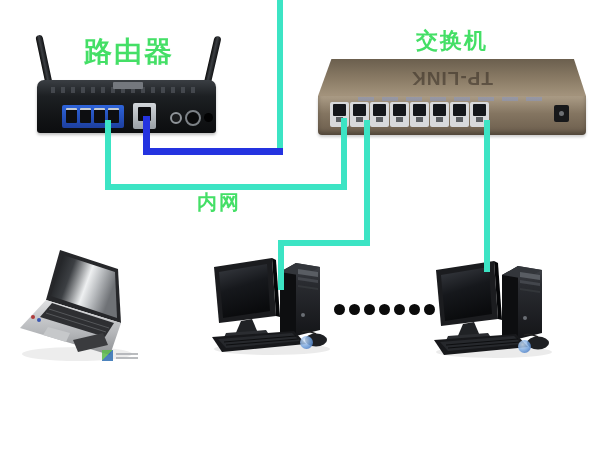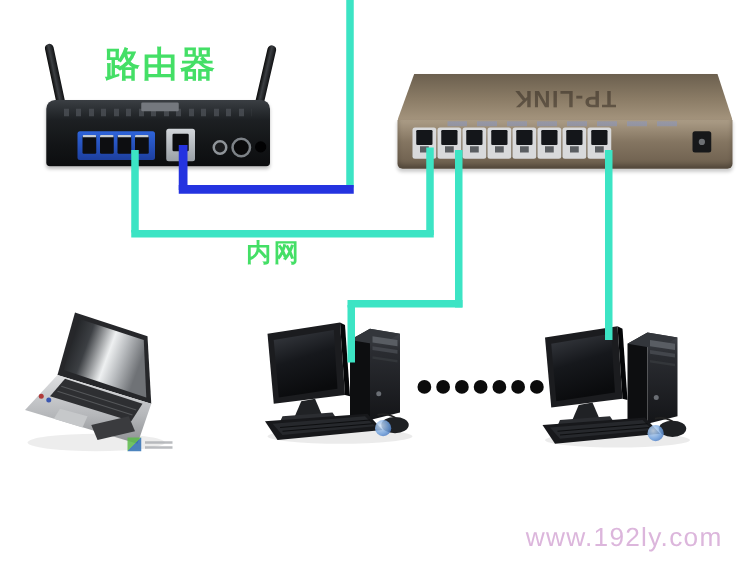--- a/index.html
+++ b/index.html
@@ -113,20 +113,21 @@
   <div class="cable wan" id="blue-h"></div>
   <div class="cable lan" id="rs-v1"></div>
   <div class="cable lan" id="rs-h"></div>
   <div class="cable lan" id="rs-v2"></div>
   <div class="cable lan" id="p1-v1"></div>
   <div class="cable lan" id="p1-h"></div>
   <div class="cable lan" id="p1-v2"></div>
   <div class="cable lan" id="p2-v"></div>
 
   <div class="nlabel" id="lbl-router">路由器</div>
+  <div class="nlabel" id="lbl-switch">交换机</div>
   <div class="nlabel" id="lbl-lan">内网</div>
 
   <div class="antenna abs" id="ant-l"></div>
   <div class="antenna abs" id="ant-r"></div>
   <div class="abs" id="router-body">
     <div class="abs" id="router-vents"></div>
     <div class="abs" id="router-plate"></div>
     <div class="abs" id="router-lan-panel">
         <div class="lan-port"></div>
         <div class="lan-port"></div>
@@ -274,15 +275,14 @@
   </div>
   <div class="mini-logo pc-logo" id="logo-pc1">
     <span class="globe"></span>
     <span><span class="red"></span><span class="gray"></span></span>
   </div>
   <div class="mini-logo pc-logo" id="logo-pc2">
     <span class="globe"></span>
     <span><span class="red"></span><span class="gray"></span></span>
   </div>
 
-  <div class="abs" id="watermark">www.192ly.com</div>
 
 </div>
 
 </body></html>

